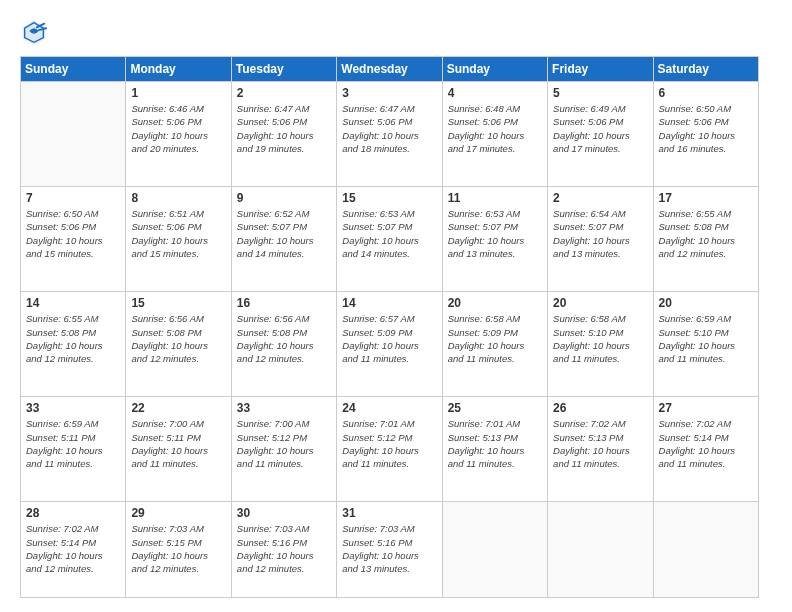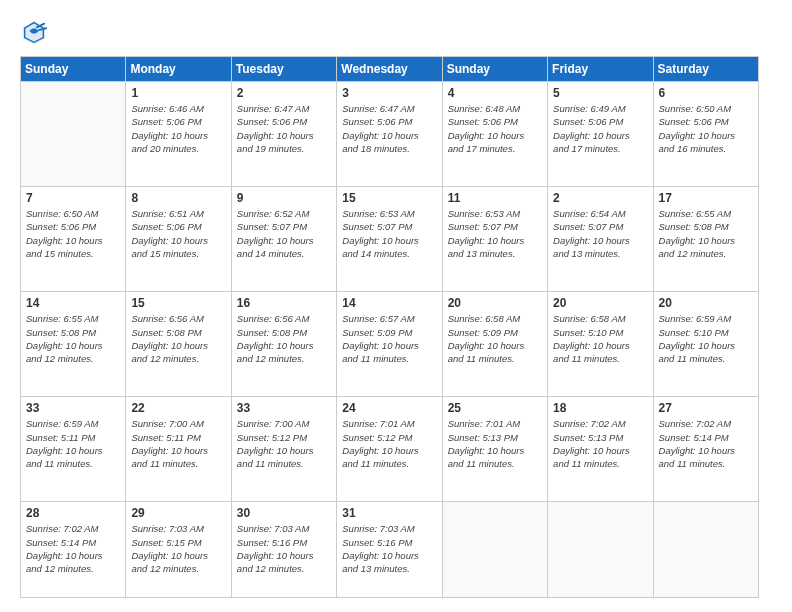--- a/index.html
+++ b/index.html
@@ -320,21 +320,21 @@
 and 11 minutes.</div>
           </td>
           <td>
             <span class="day-num">25</span>
             <div class="day-info" style="white-space: pre-line;">Sunrise: 7:01 AM
 Sunset: 5:13 PM
 Daylight: 10 hours
 and 11 minutes.</div>
           </td>
           <td>
-            <span class="day-num">18</span>
+            <span class="day-num">26</span>
             <div class="day-info" style="white-space: pre-line;">Sunrise: 7:02 AM
 Sunset: 5:13 PM
 Daylight: 10 hours
 and 11 minutes.</div>
           </td>
           <td>
             <span class="day-num">27</span>
             <div class="day-info" style="white-space: pre-line;">Sunrise: 7:02 AM
 Sunset: 5:14 PM
 Daylight: 10 hours

